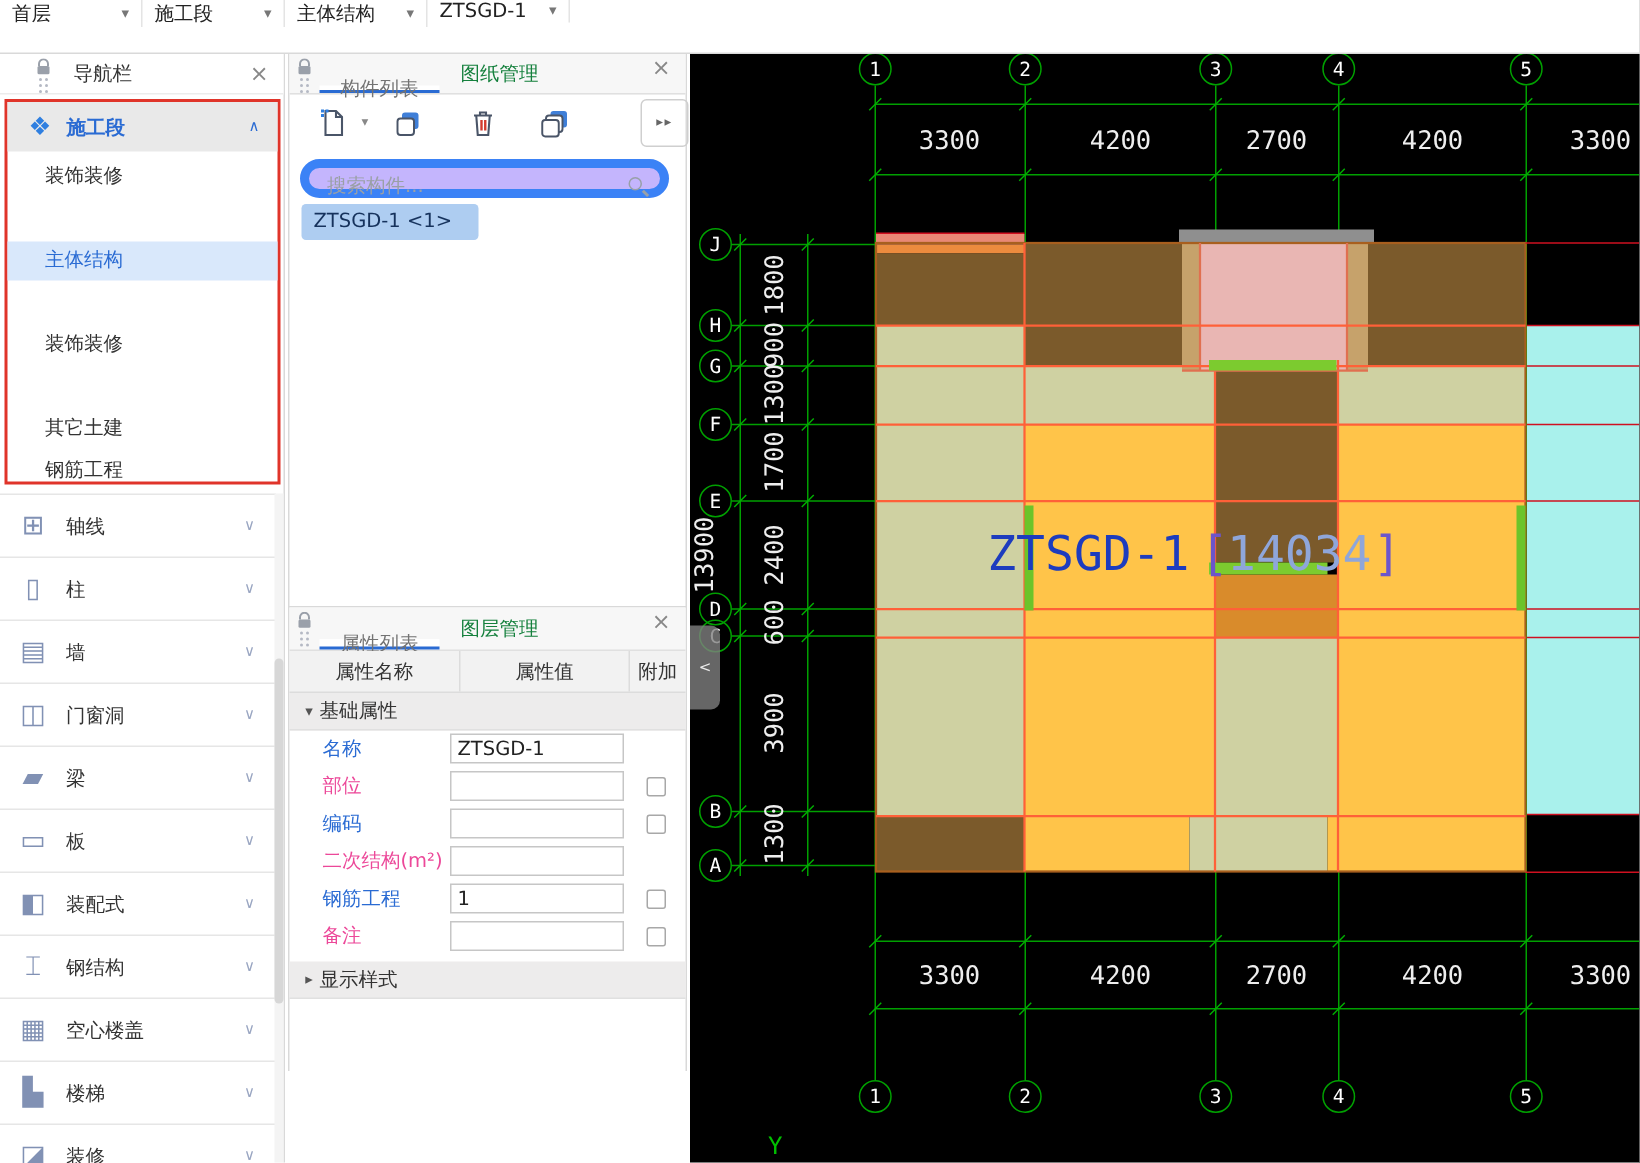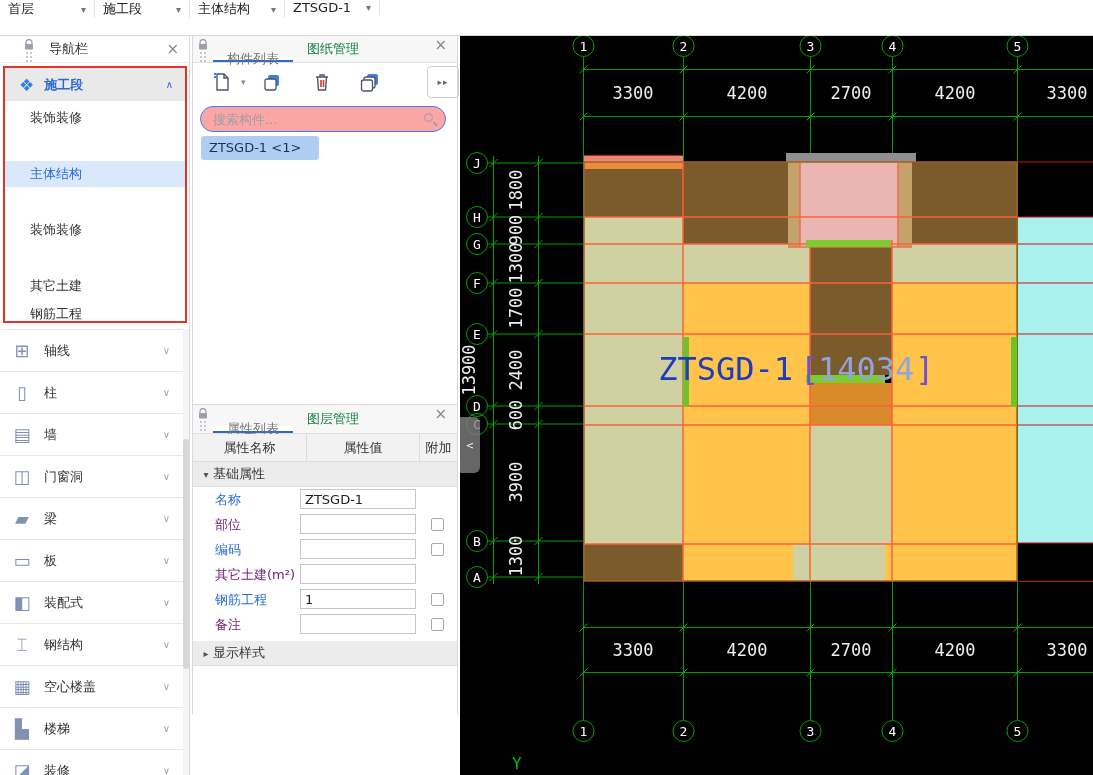--- a/index.html
+++ b/index.html
@@ -33,35 +33,35 @@
   #side-scroll{position:absolute;right:0;top:293px;width:6px;height:446px;background:#f4f4f4;}
   #side-thumb{position:absolute;left:0;top:110px;width:6px;height:230px;background:#d7d7d7;border-radius:3px;}
   
   #comp-panel{position:absolute;left:192px;top:36px;width:266px;height:368px;background:#fff;border-left:1px solid #d9d9d9;border-right:1px solid #d9d9d9;}
   .tabbar{position:absolute;left:0;top:0;width:100%;height:27px;background:#f7f7f7;border-bottom:1px solid #e0e0e0;display:flex;align-items:stretch;}
   .tab{padding:0 14px;display:flex;align-items:center;color:#15803d;cursor:pointer;}
   .tab.active{background:#fff;color:#737373;border-bottom:2px solid #2a6bd3;margin-top:21px;}
   .toolbtn{position:absolute;top:31px;width:30px;height:30px;display:flex;align-items:center;justify-content:center;cursor:pointer;}
   #expand-btn{position:absolute;top:30px;left:234px;width:32px;height:32px;border:1px solid #cfcfcf;border-radius:4px;color:#666;
     display:flex;align-items:center;justify-content:center;font-size:9px;letter-spacing:1px;cursor:pointer;}
-  #search-box{position:absolute;left:7px;top:70px;width:246px;height:26px;border:1px solid #3b82f6;border-radius:14px;background:#fca5a5;}
+  #search-box{position:absolute;left:7px;top:70px;width:246px;height:26px;border:6px solid #3b82f6;border-radius:14px;background:#c4b5fd;}
   #search-box input{position:absolute;left:12px;top:1px;width:200px;height:22px;border:none;outline:none;font-size:13px;color:#333;background:transparent;font-family:inherit;}
   #search-box input::placeholder{color:#9aa0a6;}
   .mag{position:absolute;right:12px;top:6px;width:9px;height:9px;border:1.5px solid #98a0a8;border-radius:50%;}
   .mag:after{content:"";position:absolute;left:8px;top:9px;width:5px;height:1.5px;background:#98a0a8;transform:rotate(45deg);}
   #comp-item{position:absolute;left:8px;top:100px;width:118px;height:24px;background:#aecdf1;border-radius:3px;line-height:24px;padding-left:8px;color:#16325c;cursor:pointer;}
   
   #prop-panel{position:absolute;left:192px;top:404px;width:266px;height:310px;background:#fff;border-left:1px solid #d9d9d9;border-right:1px solid #d9d9d9;border-top:1px solid #d9d9d9;}
   #prop-panel .tabbar{height:29px;}
   .cols{position:absolute;left:0;top:29px;width:100%;height:28px;background:#f2f2f2;border-bottom:1px solid #dcdcdc;display:flex;text-align:center;}
   .cols div{display:flex;align-items:center;justify-content:center;border-right:1px solid #dcdcdc;color:#333;}
   .section{position:absolute;left:0;width:100%;height:25px;background:#edecec;display:flex;align-items:center;border-bottom:1px solid #e0e0e0;cursor:pointer;}
   .section .arr{width:14px;text-align:center;margin-left:6px;color:#555;font-size:10px;}
   .prow{position:absolute;left:0;width:100%;height:25px;}
-  .prow .pname{position:absolute;left:22px;top:0;line-height:25px;color:#701a75;}
+  .prow .pname{position:absolute;left:22px;top:0;line-height:25px;color:#ec4899;}
   .prow .pname.link{color:#2a6bd3;}
   .prow input{position:absolute;left:107px;top:2px;width:116px;height:20px;border:1px solid #c6c6c6;font-size:13px;color:#222;padding:0 4px;outline:none;background:#fff;font-family:inherit;}
   .prow .cbx{position:absolute;left:238px;top:6px;width:13px;height:13px;border:1px solid #a8a8a8;border-radius:2px;background:#fff;cursor:pointer;}
   
   #cad{position:absolute;left:460px;top:36px;width:633px;height:739px;background:#000;overflow:hidden;}
   #cad svg{position:absolute;left:0;top:0;}
   #collapse-handle{position:absolute;left:0;top:381px;width:20px;height:56px;background:rgba(128,128,128,.8);
     border-radius:0 6px 6px 0;color:#eee;font-size:10px;display:flex;align-items:center;justify-content:center;cursor:pointer;}
   text{font-family:"DejaVu Sans Mono","Liberation Mono",monospace;}
   .dimtxt{fill:#eeeeee;font-size:17px;}
@@ -264,21 +264,21 @@
     <span class="pname">部位</span>
     <input value="" style="">
     <span class="cbx"></span>
   </div>
   <div class="prow" style="top:132px">
     <span class="pname link">编码</span>
     <input value="" style="">
     <span class="cbx"></span>
   </div>
   <div class="prow" style="top:157px">
-    <span class="pname">其它土建(m²)</span>
+    <span class="pname">二次结构(m²)</span>
     <input value="" style="">
   </div>
   <div class="prow" style="top:182px">
     <span class="pname link">钢筋工程</span>
     <input value="1" style="">
     <span class="cbx"></span>
   </div>
   <div class="prow" style="top:207px">
     <span class="pname">备注</span>
     <input value="" style="">

